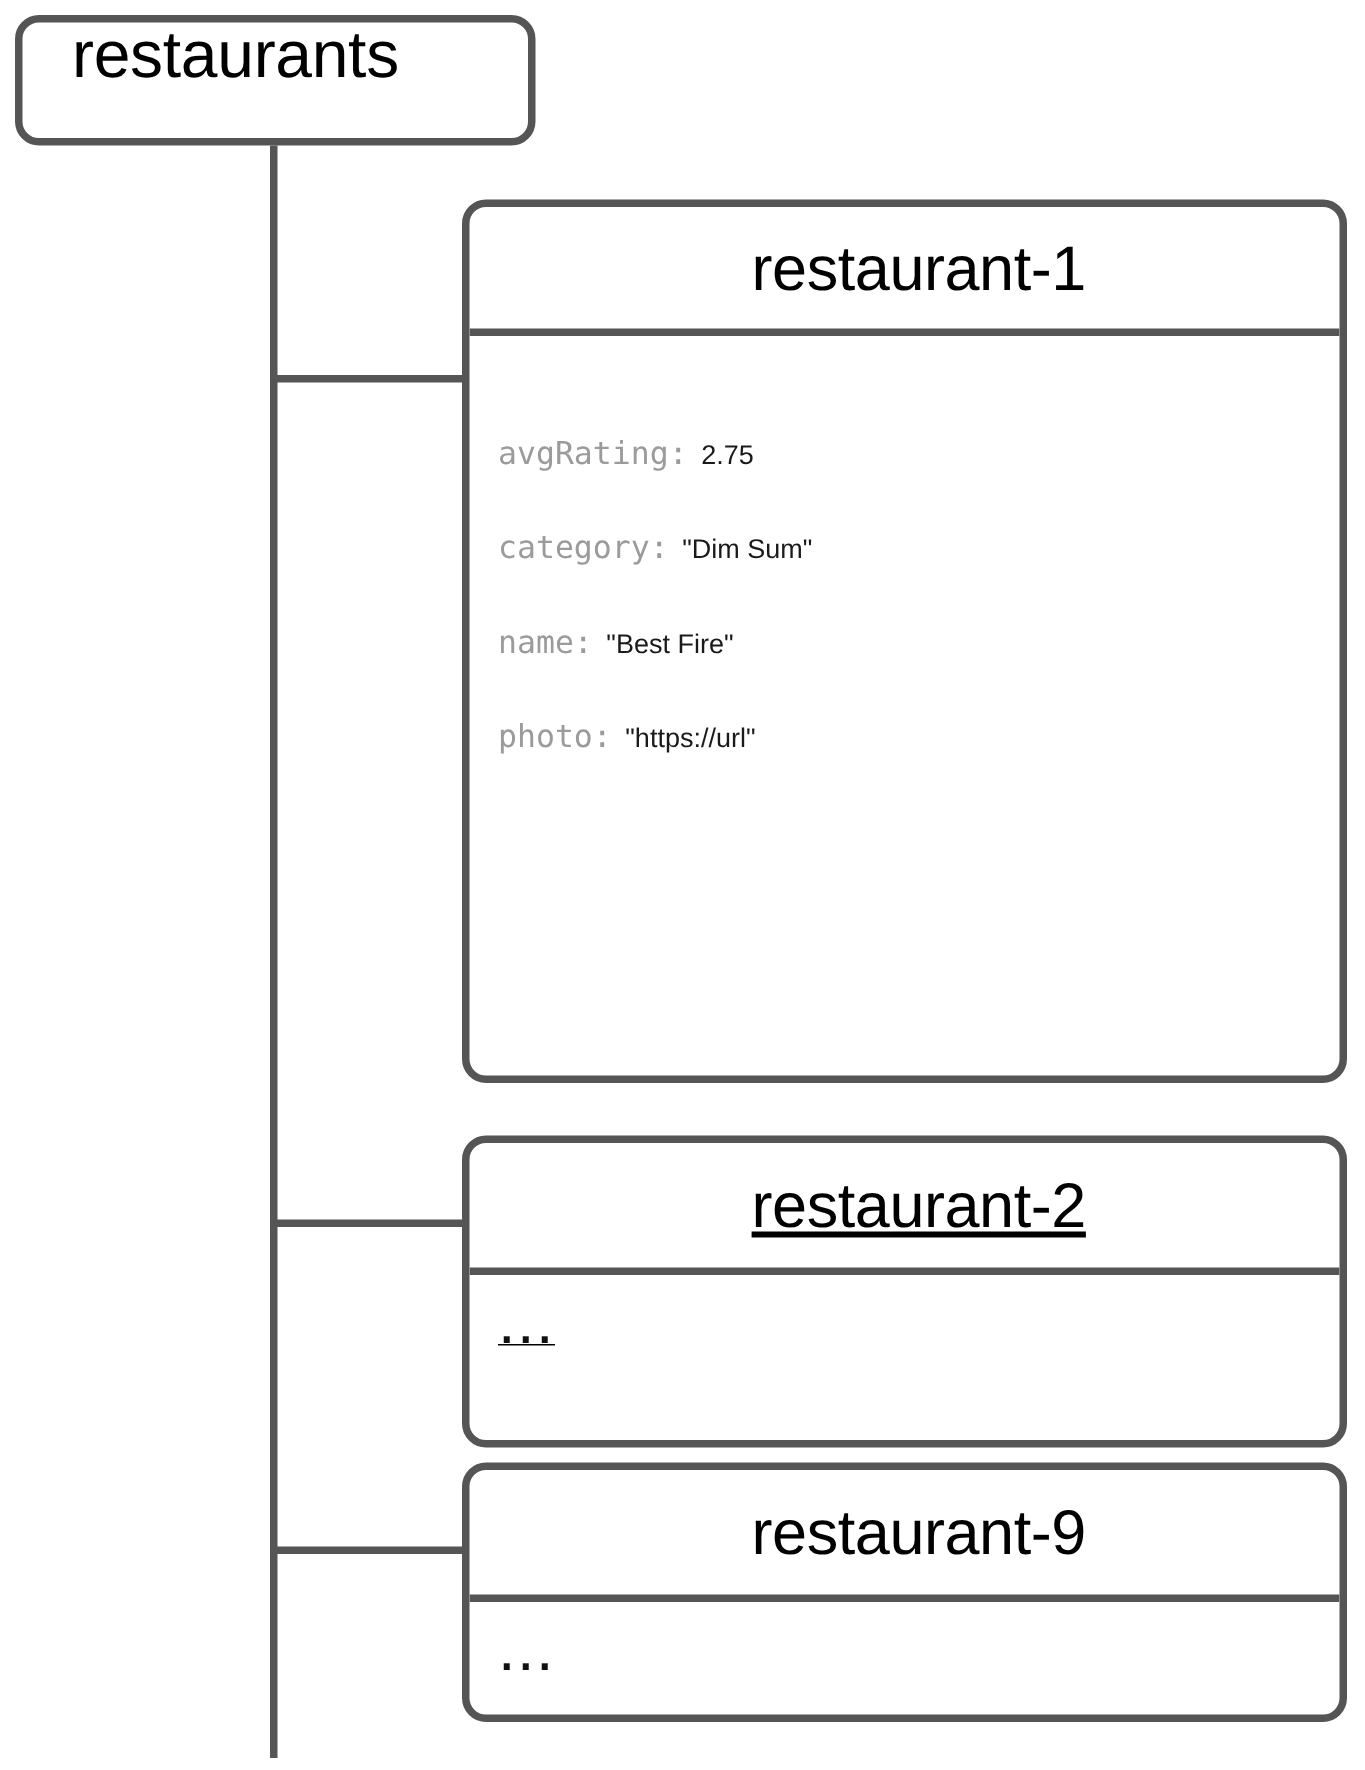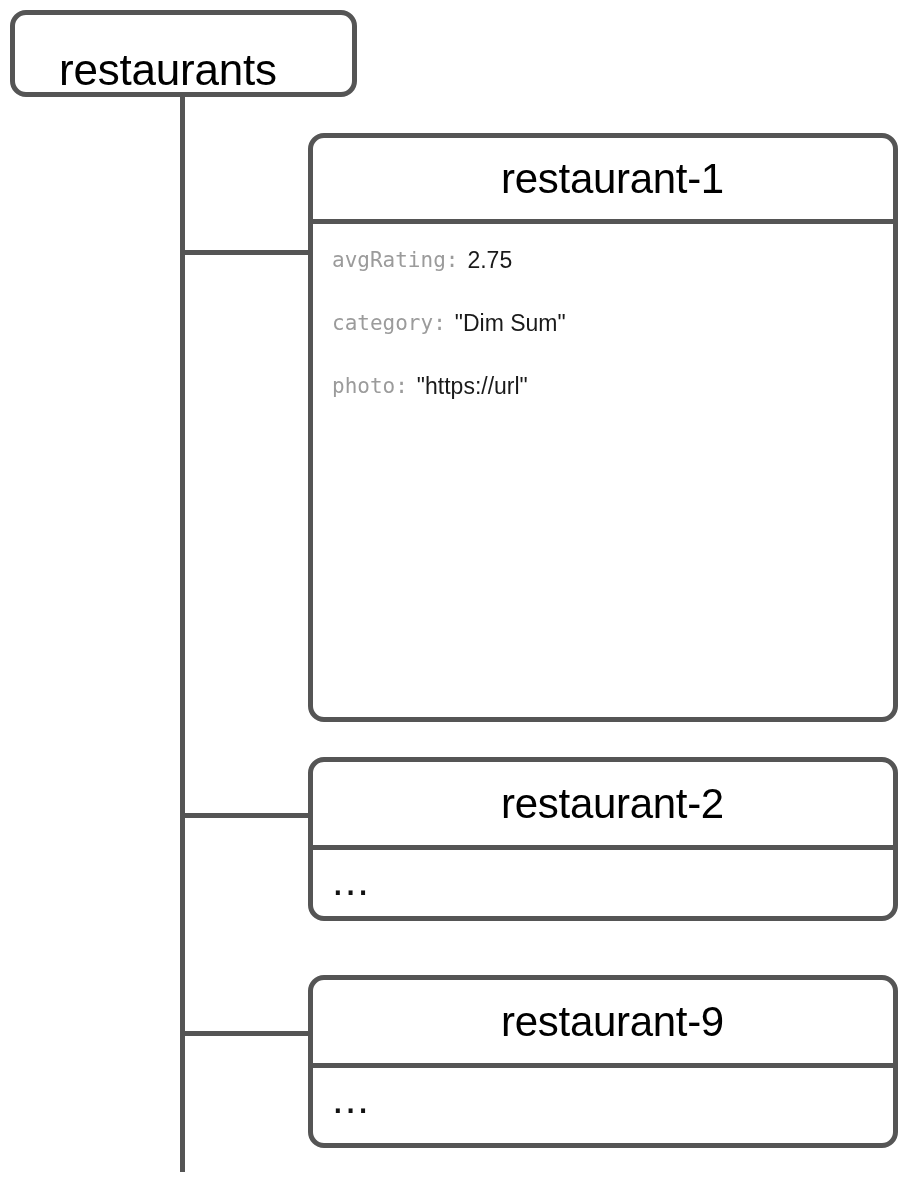--- a/index.html
+++ b/index.html
@@ -49,43 +49,43 @@
     position: absolute;
     left: 10px;
     top: 10px;
     width: 347px;
     height: 87px;
     box-sizing: border-box;
     border: 5px solid #555555;
     border-radius: 16px;
     background: #ffffff;
     display: flex;
-    align-items: flex-end;
-    padding-left: 44px;
+    align-items: flex-start;
+    padding-left: 33px;
   }
   .root-label {
     font-size: 44px;
     color: #000000;
     line-height: 1;
     letter-spacing: -0.2px;
   }
 
   
   .card {
     position: absolute;
     left: 308px;
     width: 590px;
     box-sizing: border-box;
     border: 5px solid #555555;
     border-radius: 16px;
     background: #ffffff;
     overflow: hidden;
   }
   #card-0 { top: 133px; height: 589px; }
-  #card-1 { top: 757px; height: 164px; }
+  #card-1 { top: 757px; height: 208px; text-decoration: underline; }
   #card-2 { top: 975px; height: 173px; }
 
   .card-header {
     box-sizing: border-box;
     border-bottom: 5px solid #555555;
     display: flex;
     align-items: center;
     padding-left: 19px;
     justify-content: center;
   }
@@ -105,32 +105,32 @@
     box-sizing: border-box;
   }
   #card-1 .card-body,
   #card-2 .card-body {
     padding-top: 18px;
   }
 
   .field-row {
     height: 63px;
     display: flex;
-    align-items: flex-start;
+    align-items: flex-end;
     white-space: nowrap;
   }
   .field-key {
     font-family: "DejaVu Sans Mono", "Liberation Mono", monospace;
     font-size: 21px;
     color: #9b9b9b;
     line-height: 1;
   }
   .field-val {
     font-family: "Liberation Sans", sans-serif;
-    font-size: 23px;
+    font-size: 18px;
     color: #1a1a1a;
     line-height: 1;
     margin-left: 9px;
     position: relative;
     top: -1px;
   }
 
   .ellipsis {
     font-size: 42px;
     color: #111111;
@@ -159,20 +159,24 @@
     <div class="card-body">
       <div class="field-row">
         <span class="field-key">avgRating:</span>
         <span class="field-val">2.75</span>
       </div>
       <div class="field-row">
         <span class="field-key">category:</span>
         <span class="field-val">"Dim Sum"</span>
       </div>
       <div class="field-row">
+        <span class="field-key">name:</span>
+        <span class="field-val">"Best Fire"</span>
+      </div>
+      <div class="field-row">
         <span class="field-key">photo:</span>
         <span class="field-val">"https://url"</span>
       </div>
     </div>
   </div>
 
   <div class="card" id="card-1">
     <div class="card-header">
       <span class="card-title">restaurant-2</span>
     </div>

